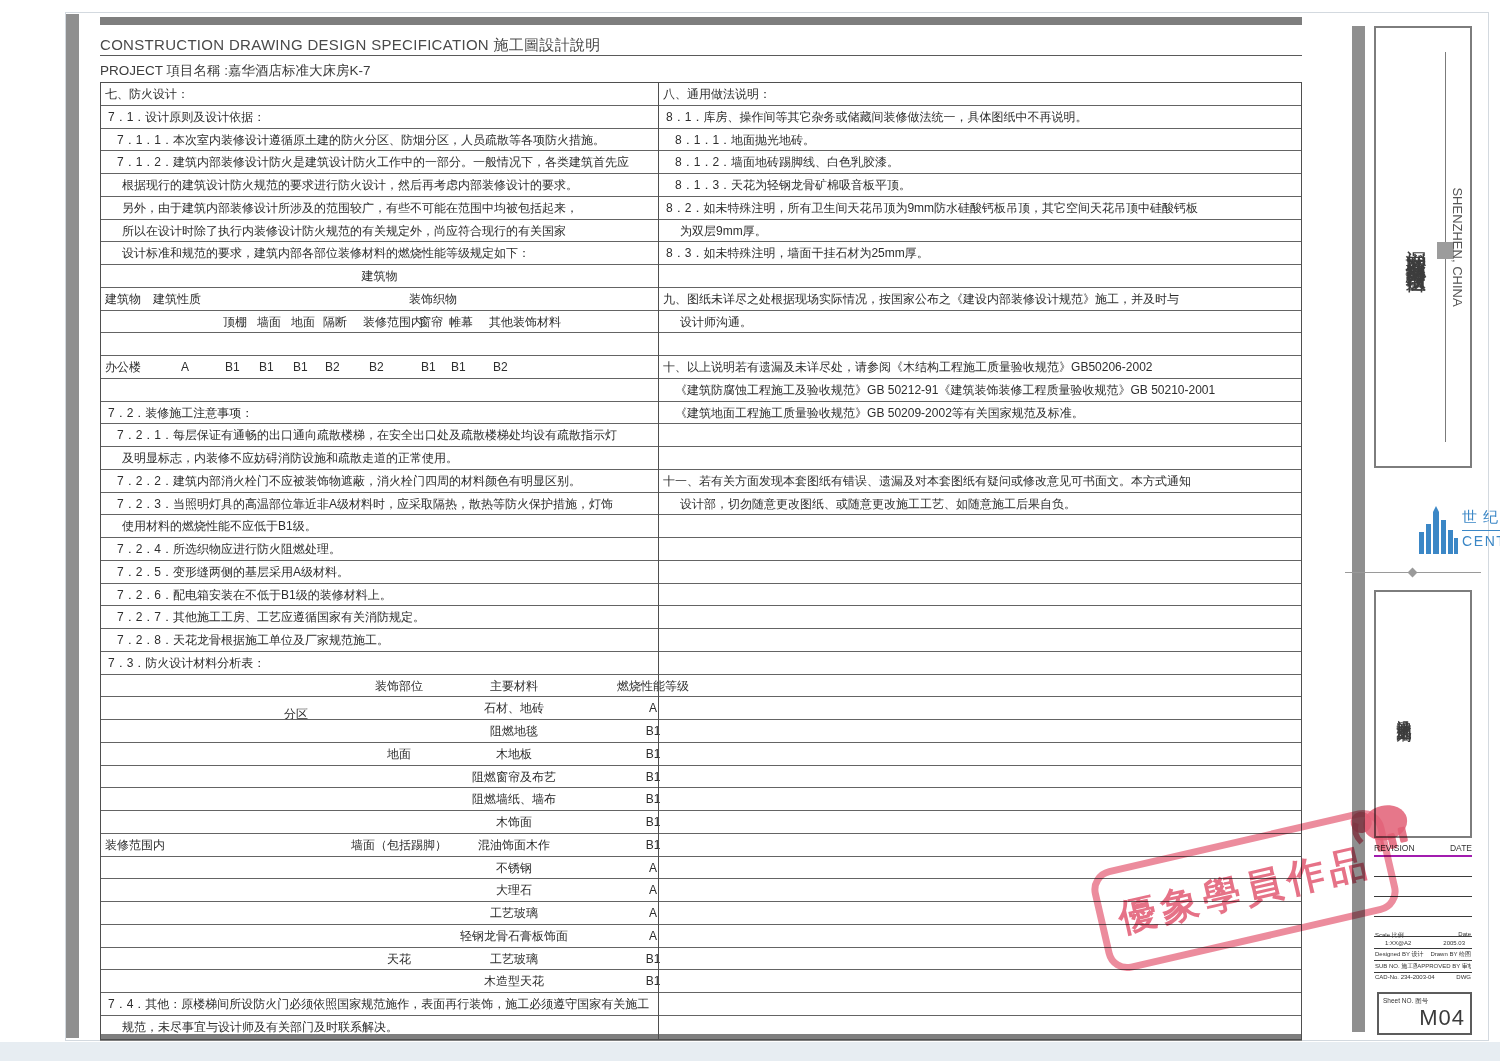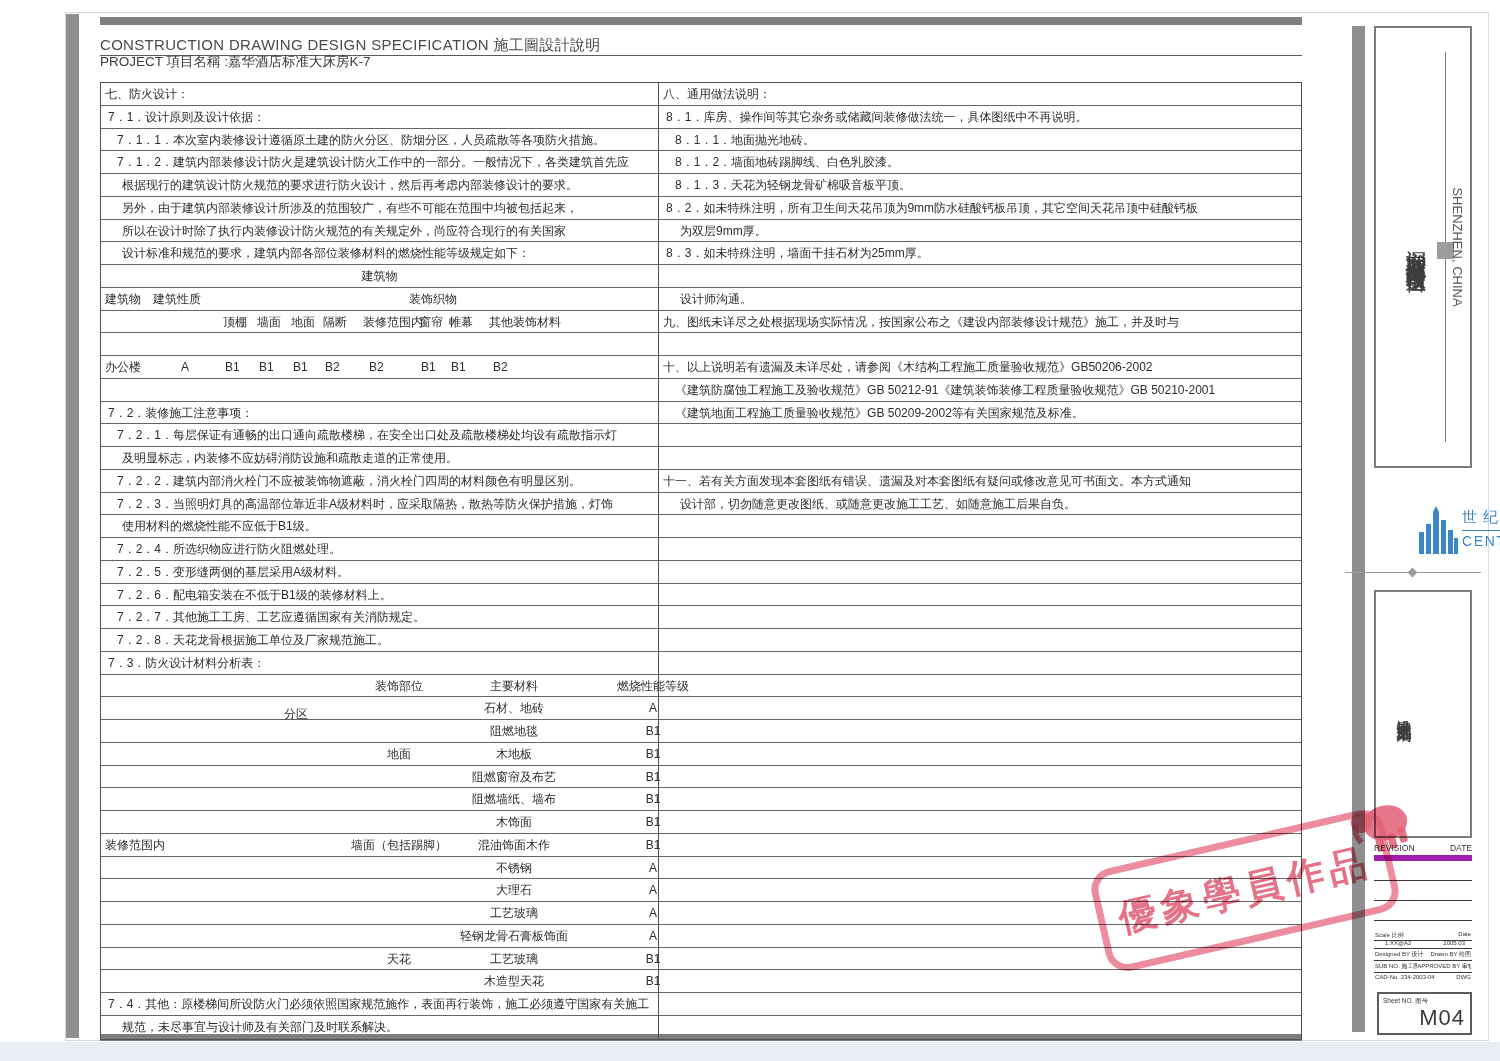--- a/index.html
+++ b/index.html
@@ -6,21 +6,21 @@
   .sheet{position:relative;width:1500px;height:1061px;background:#fff;overflow:hidden;
          font-family:"Liberation Sans","DejaVu Sans",sans-serif;color:#2e2e2e;}
   .frame{position:absolute;left:65px;top:12px;width:1424px;height:1029px;
          border:1px solid #d3d9df;box-sizing:border-box;}
   .bottom-strip{position:absolute;left:0;top:1042px;width:1500px;height:19px;background:#e7edf2;}
   .left-bar{position:absolute;left:66px;top:14px;width:13px;height:1024px;background:#8f8f8f;}
   .top-bar{position:absolute;left:100px;top:17px;width:1202px;height:8px;background:#7e7e7e;}
   .bot-bar{position:absolute;left:100px;top:1034px;width:1202px;height:7px;background:#7e7e7e;}
   .doc-title{position:absolute;left:100px;top:36px;font-size:15px;color:#4a4a4a;letter-spacing:.3px;}
   .title-rule{position:absolute;left:100px;top:55px;width:1202px;height:1px;background:#5a5a5a;}
-  .proj-line{position:absolute;left:100px;top:53px;font-size:13.5px;color:#3c3c3c;}
+  .proj-line{position:absolute;left:100px;top:62px;font-size:13.5px;color:#3c3c3c;}
 
   
   .spec{position:absolute;left:100px;top:82px;width:1202px;height:958px;
         border:1px solid #4f4f4f;box-sizing:border-box;display:flex;}
   .col{position:relative;box-sizing:border-box;}
   .col.lc{width:558px;}
   .col.rc{width:644px;border-left:1px solid #4f4f4f;}
   .r{position:relative;height:22.76px;border-bottom:1px solid #646464;box-sizing:border-box;}
   .col .r:last-child{border-bottom:none;}
   .r span{position:absolute;top:0;line-height:22px;font-size:12px;color:#2d2d2d;white-space:nowrap;}
@@ -53,21 +53,21 @@
   .logo .en{position:absolute;left:50px;top:33px;font-size:14px;letter-spacing:1.6px;color:#3b87c6;white-space:nowrap;}
   .logo-divider{position:absolute;left:1345px;top:572px;width:136px;height:1px;background:#9a9a9a;}
   .logo-divider i{position:absolute;left:64px;top:-3px;width:7px;height:7px;background:#9a9a9a;
                   transform:rotate(45deg);display:block;}
   .sbox{position:absolute;left:1374px;top:590px;width:98px;height:248px;
         border:2px solid #7d7d7d;box-sizing:border-box;}
   .sheet-title-v{position:absolute;left:18px;top:50%;transform:translateY(-50%);
         writing-mode:vertical-rl;text-orientation:mixed;font-size:15px;letter-spacing:1px;color:#3d3d3d;}
   .rev{position:absolute;left:1374px;top:843px;width:98px;}
   .rev .hd{display:flex;justify-content:space-between;font-size:8.5px;color:#333;
-           border-bottom:6px solid #a21caf;padding-bottom:2px;}
+           border-bottom:2px solid #a21caf;padding-bottom:2px;}
   .rev-row{height:19px;border-bottom:1px solid #3a3a3a;}
   .tblock{position:absolute;left:1374px;top:930px;width:98px;font-size:6px;color:#333;}
   .tb-row{display:flex;justify-content:space-between;border-bottom:1px solid #3a3a3a;
           padding:1px 1px 1px 1px;box-sizing:border-box;}
   .tb-row .cell{white-space:nowrap;overflow:hidden;}
   .tb-sub{display:flex;justify-content:space-between;padding:0 6px 1px 10px;}
   .snbox{position:absolute;left:1377px;top:992px;width:95px;height:43px;
          border:2px solid #5c5c5c;box-sizing:border-box;}
   .snbox .lbl{position:absolute;left:4px;top:3px;font-size:6.5px;color:#333;}
   .snbox .no{position:absolute;right:5px;bottom:2px;font-size:22px;color:#3a3a3a;letter-spacing:1px;}
@@ -289,25 +289,25 @@
         <div class="r i1">
           <span>8．2．如未特殊注明，所有卫生间天花吊顶为9mm防水硅酸钙板吊顶，其它空间天花吊顶中硅酸钙板</span>
         </div>
         <div class="r i3">
           <span>为双层9mm厚。</span>
         </div>
         <div class="r i1">
           <span>8．3．如未特殊注明，墙面干挂石材为25mm厚。</span>
         </div>
         <div class="r i0"></div>
-        <div class="r i3">
-          <span>设计师沟通。</span>
-        </div>
         <div class="r i0">
           <span>九、图纸未详尽之处根据现场实际情况，按国家公布之《建设内部装修设计规范》施工，并及时与</span>
+        </div>
+        <div class="r i3">
+          <span>设计师沟通。</span>
         </div>
         <div class="r i0"></div>
         <div class="r i0">
           <span>十、以上说明若有遗漏及未详尽处，请参阅《木结构工程施工质量验收规范》GB50206-2002</span>
         </div>
         <div class="r i2">
           <span>《建筑防腐蚀工程施工及验收规范》GB 50212-91《建筑装饰装修工程质量验收规范》GB 50210-2001</span>
         </div>
         <div class="r i2">
           <span>《建筑地面工程施工质量验收规范》GB 50209-2002等有关国家规范及标准。</span>

